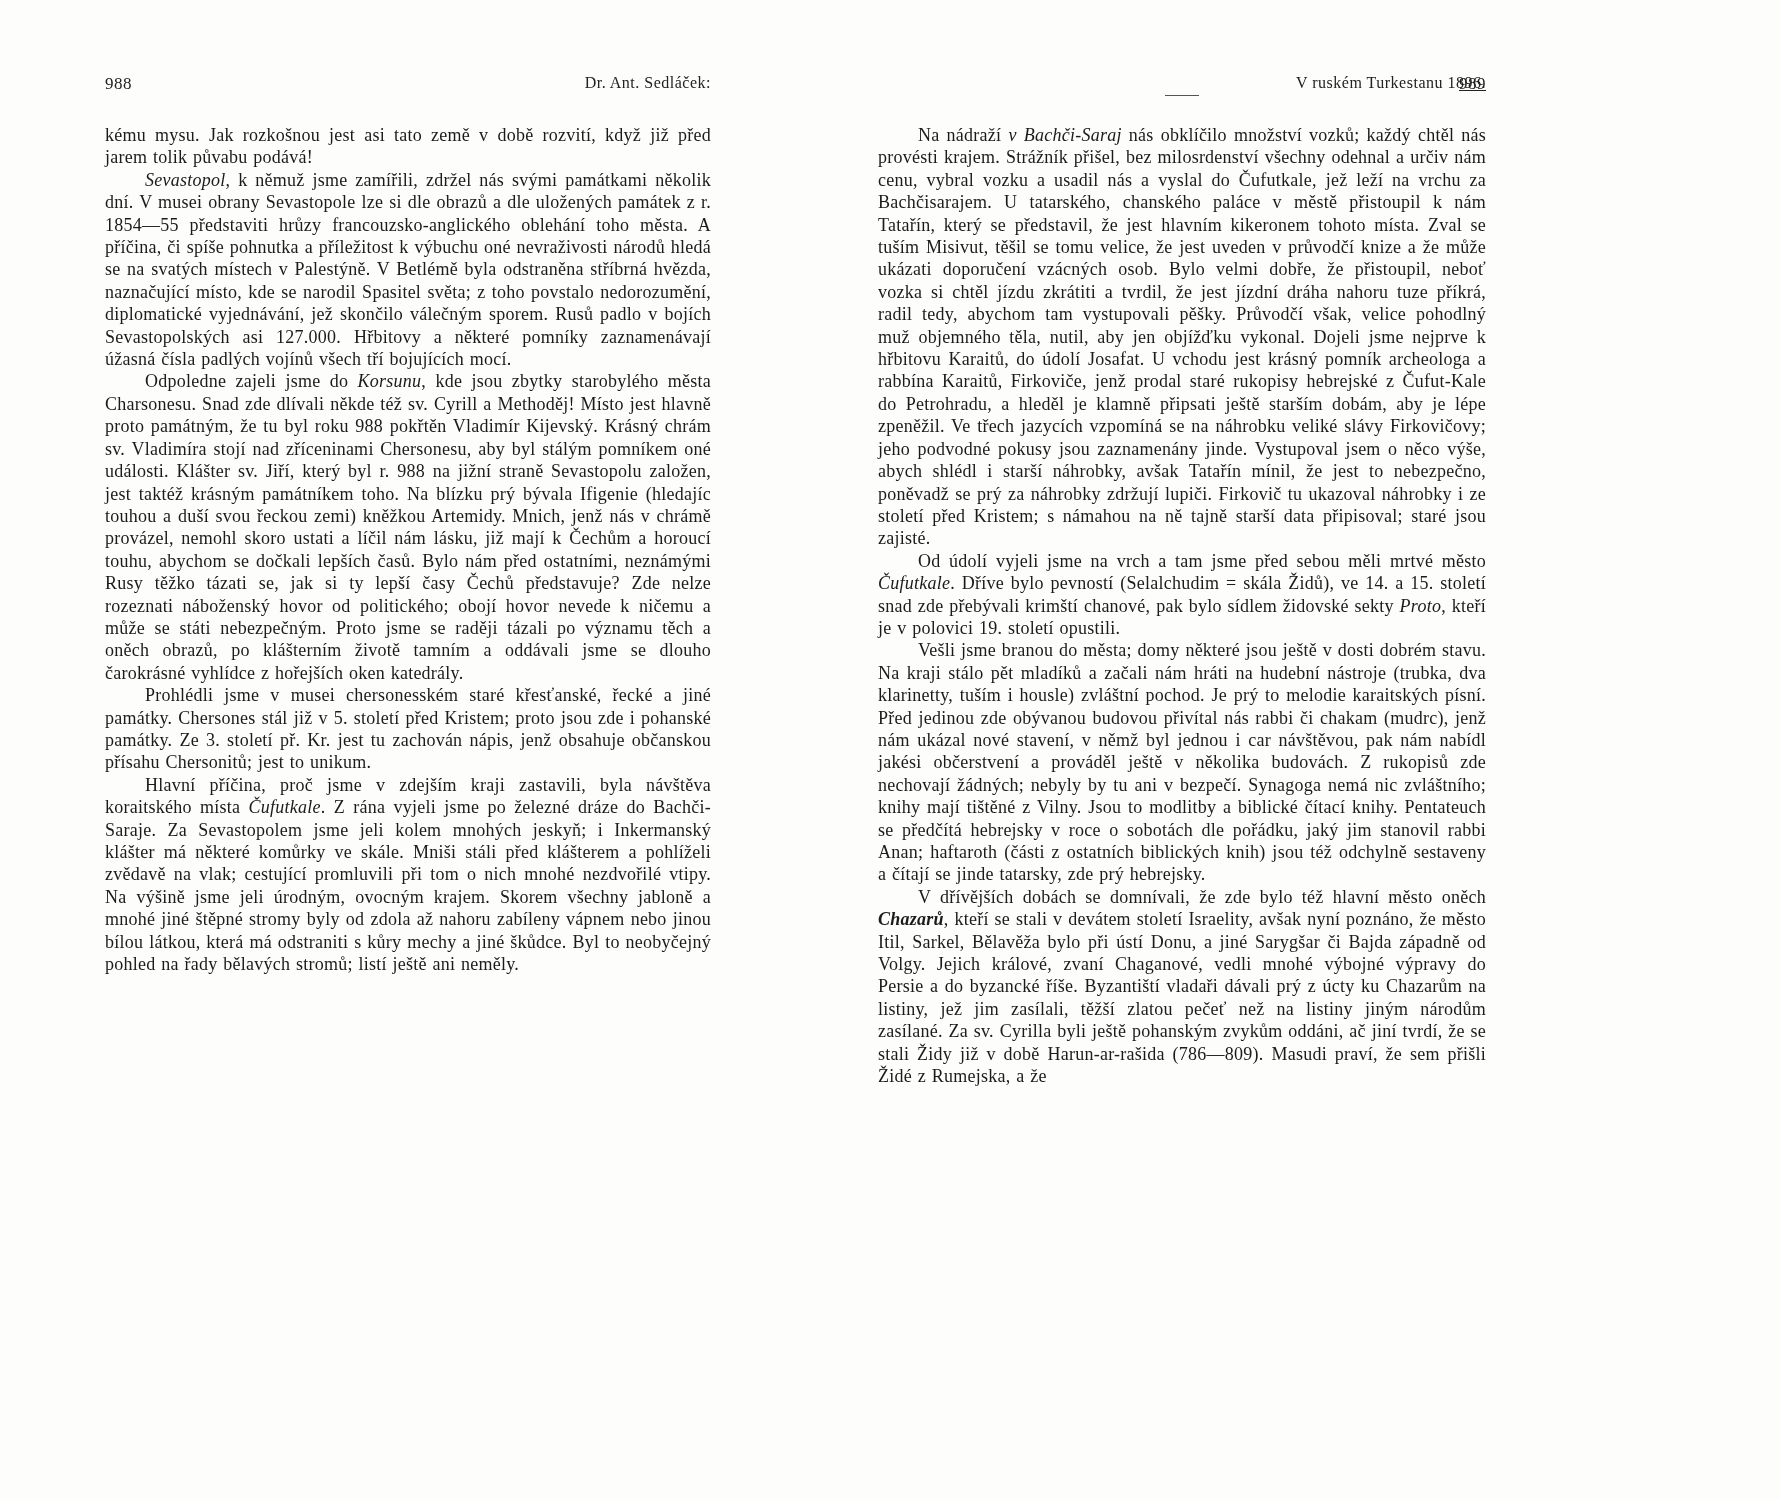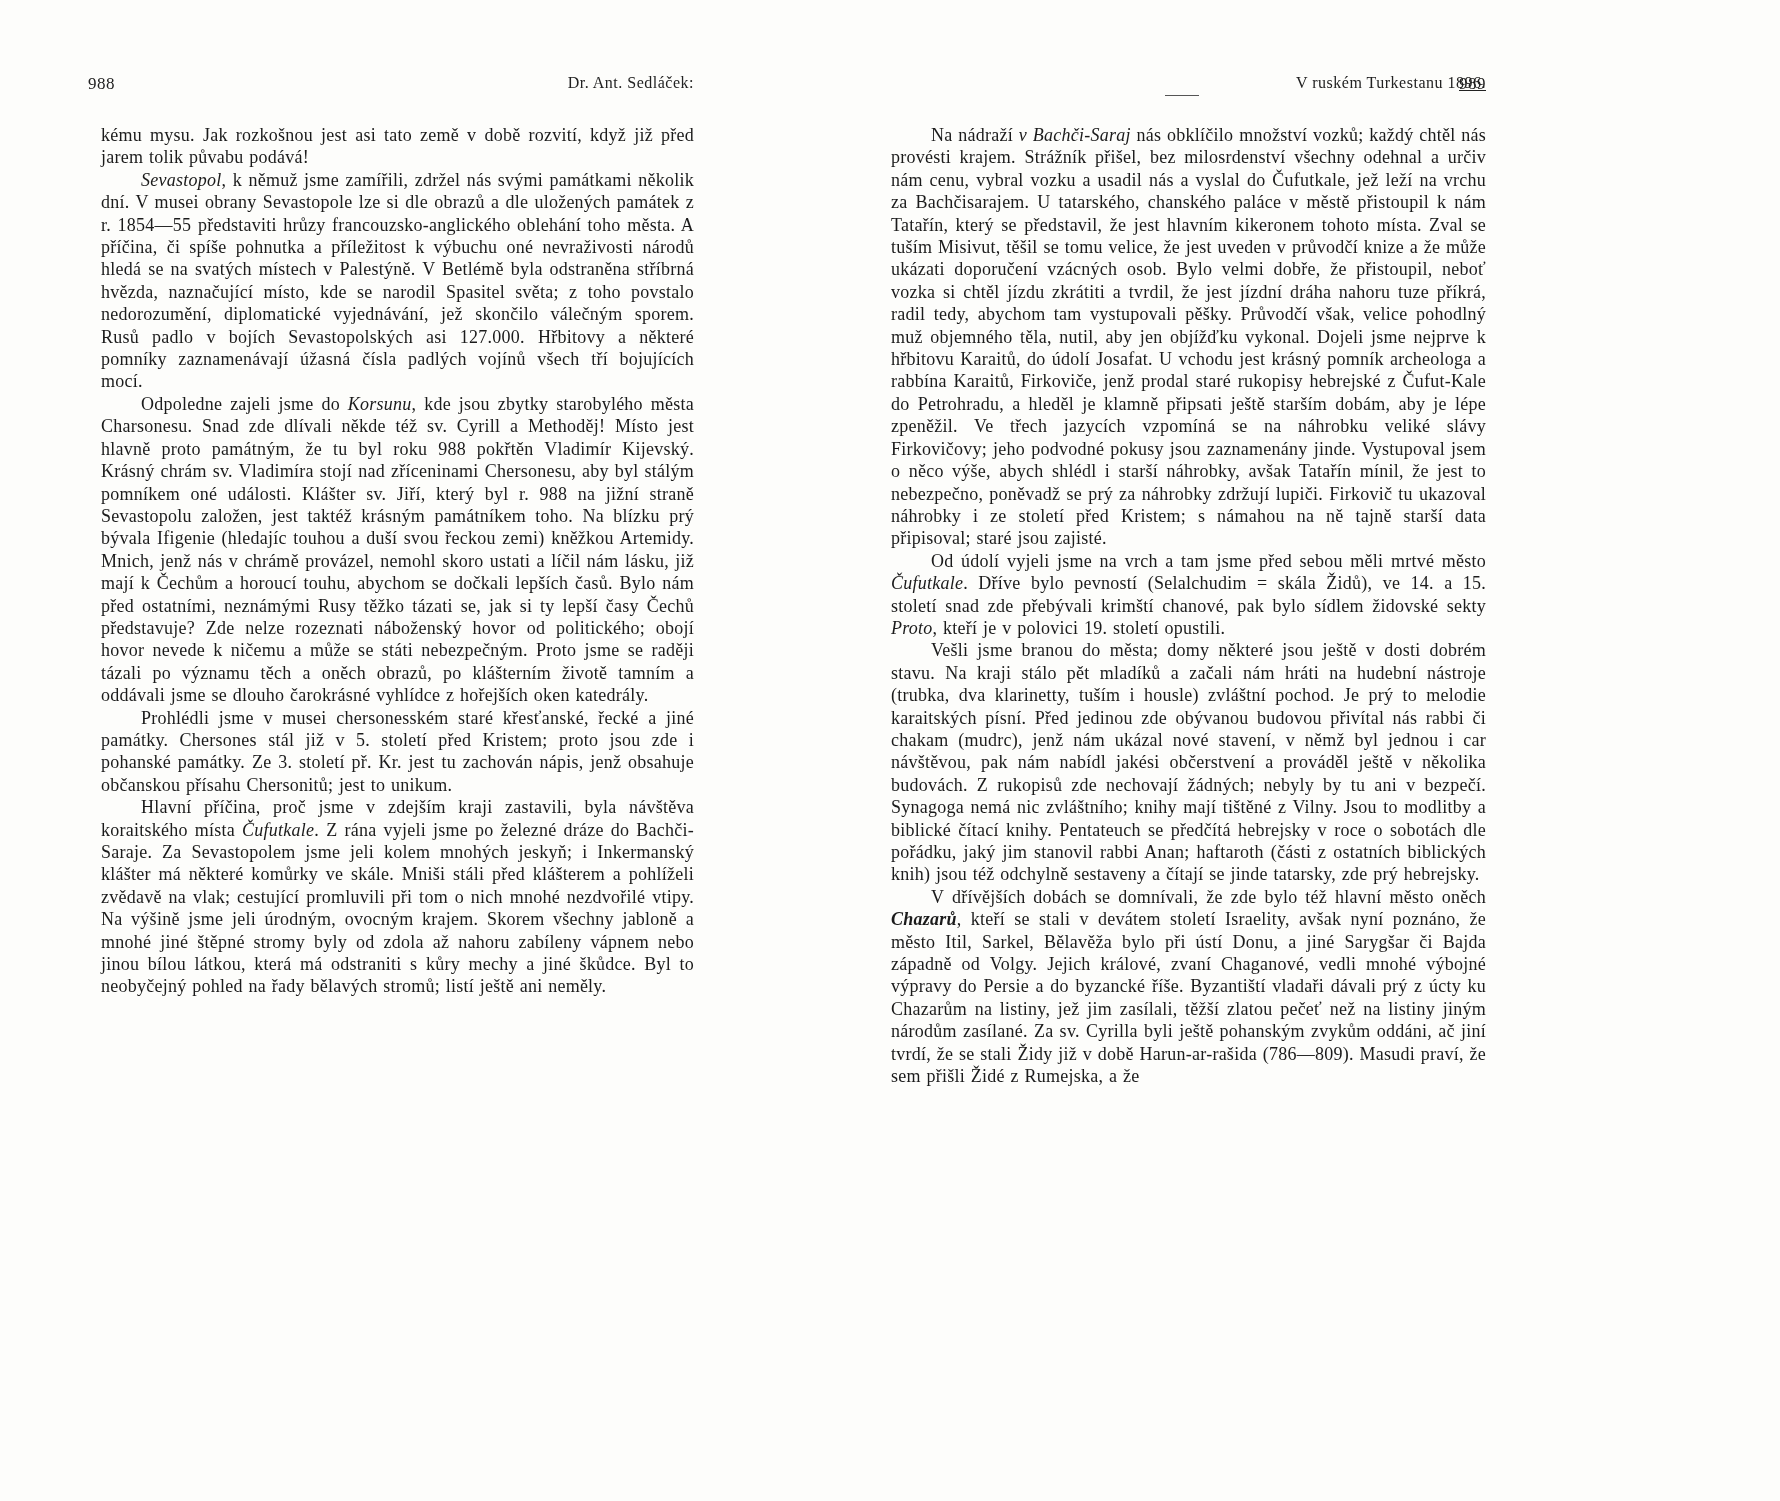--- a/index.html
+++ b/index.html
@@ -6,21 +6,21 @@
   body {
     width: 1780px;
     height: 1501px;
     background: #fdfdfb;
     position: relative;
     overflow: hidden;
     font-family: "Liberation Serif", "DejaVu Serif", serif;
     color: #1b1b1b;
   }
   .page { position: absolute; top: 74px; }
-  .page-left  { left: 88px;  width: 606px; }
+  .page-left  { left: 105px;  width: 606px; }
   .page-right { left: 878px; width: 608px; }
 
   .pageheader {
     position: relative;
     height: 26px;
     margin-bottom: 24px;
     font-size: 16px;
     letter-spacing: 0.5px;
     color: #222;
   }
@@ -32,21 +32,20 @@
     width: 34px; height: 1px; background: #555;
     margin: 3px auto 0;
   }
 
   .pagebody {
     font-size: 18px;
     line-height: 22.4px;
     text-align: justify;
     letter-spacing: 0.25px;
     word-spacing: 1px;
-    margin-left: 13px;
   }
   p.para { margin: 0; padding: 0; }
   p.indent { text-indent: 40px; }
   .it { font-style: italic; }
   .bd { font-weight: bold; }
 </style>
 </head>
 <body>
 
 <div class="spread">

